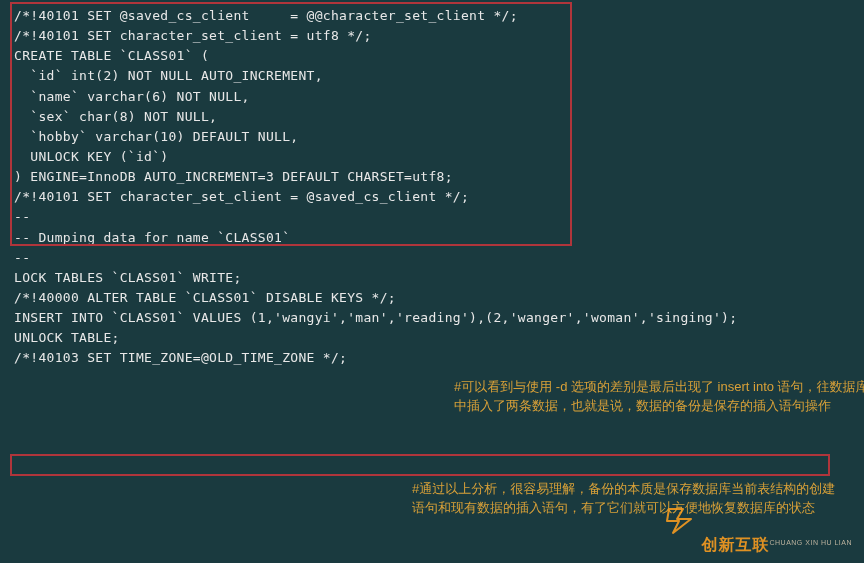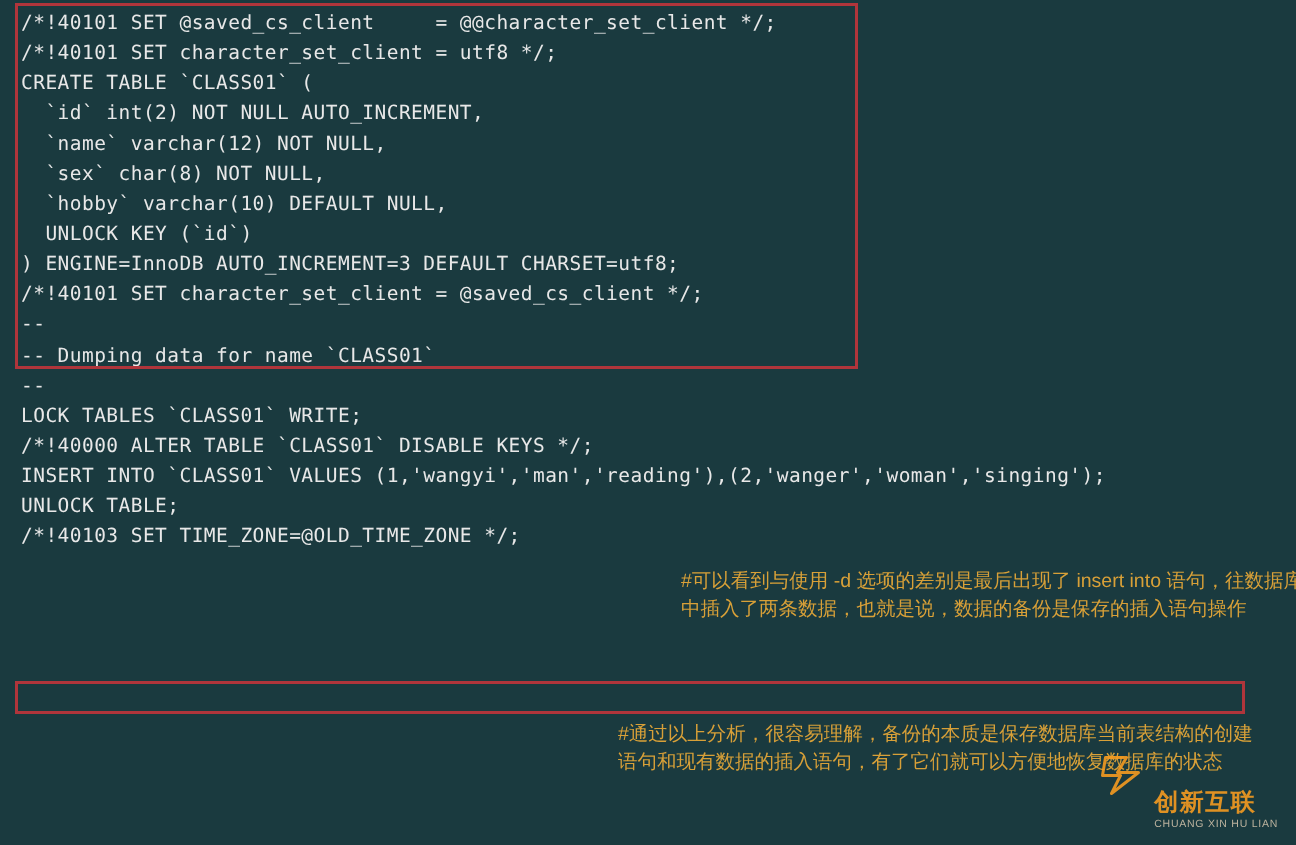--- a/index.html
+++ b/index.html
@@ -37,33 +37,33 @@
   .logo {
     position: absolute;
     bottom: 10px;
     right: 12px;
     display: flex;
     align-items: center;
     gap: 6px;
     opacity: 0.9;
   }
   .logo-icon svg { display: block; }
-  .logo-text { display: flex; flex-direction: column; line-height: 1; margin-top: 48px; }
+  .logo-text { display: flex; flex-direction: row; line-height: 1; margin-top: 48px; }
   .logo-cn { color: #f59b20; font-family: "Microsoft YaHei", sans-serif; font-size: 16px; font-weight: 600; letter-spacing: 1px; }
   .logo-en { color: #cdbfa8; font-family: sans-serif; font-size: 7px; letter-spacing: 0.5px; margin-top: 2px; }
 </style>
 </head>
 <body>
 
 <div>
   <span class="line">/*!40101 SET @saved_cs_client     = @@character_set_client */;</span>
   <span class="line">/*!40101 SET character_set_client = utf8 */;</span>
   <span class="line">CREATE TABLE `CLASS01` (</span>
   <span class="line">  `id` int(2) NOT NULL AUTO_INCREMENT,</span>
-  <span class="line">  `name` varchar(12) NOT NULL,</span>
+  <span class="line">  `name` varchar(6) NOT NULL,</span>
   <span class="line">  `sex` char(8) NOT NULL,</span>
   <span class="line">  `hobby` varchar(10) DEFAULT NULL,</span>
   <span class="line">  UNLOCK KEY (`id`)</span>
   <span class="line">) ENGINE=InnoDB AUTO_INCREMENT=3 DEFAULT CHARSET=utf8;</span>
   <span class="line">/*!40101 SET character_set_client = @saved_cs_client */;</span>
   <span class="line"></span>
   <span class="line">--</span>
   <span class="line">-- Dumping data for name `CLASS01`</span>
   <span class="line">--</span>
   <span class="line"></span>

